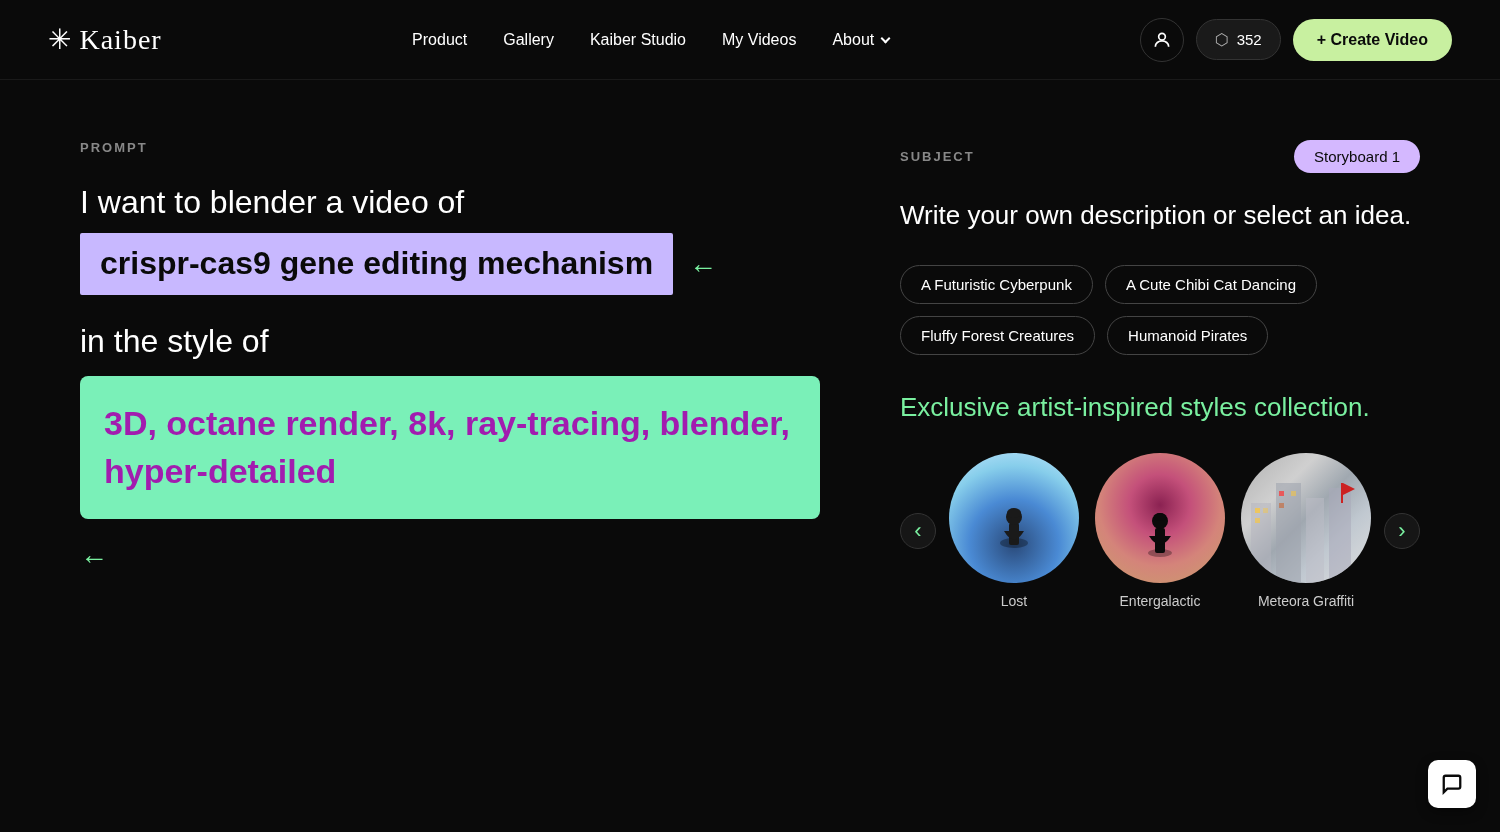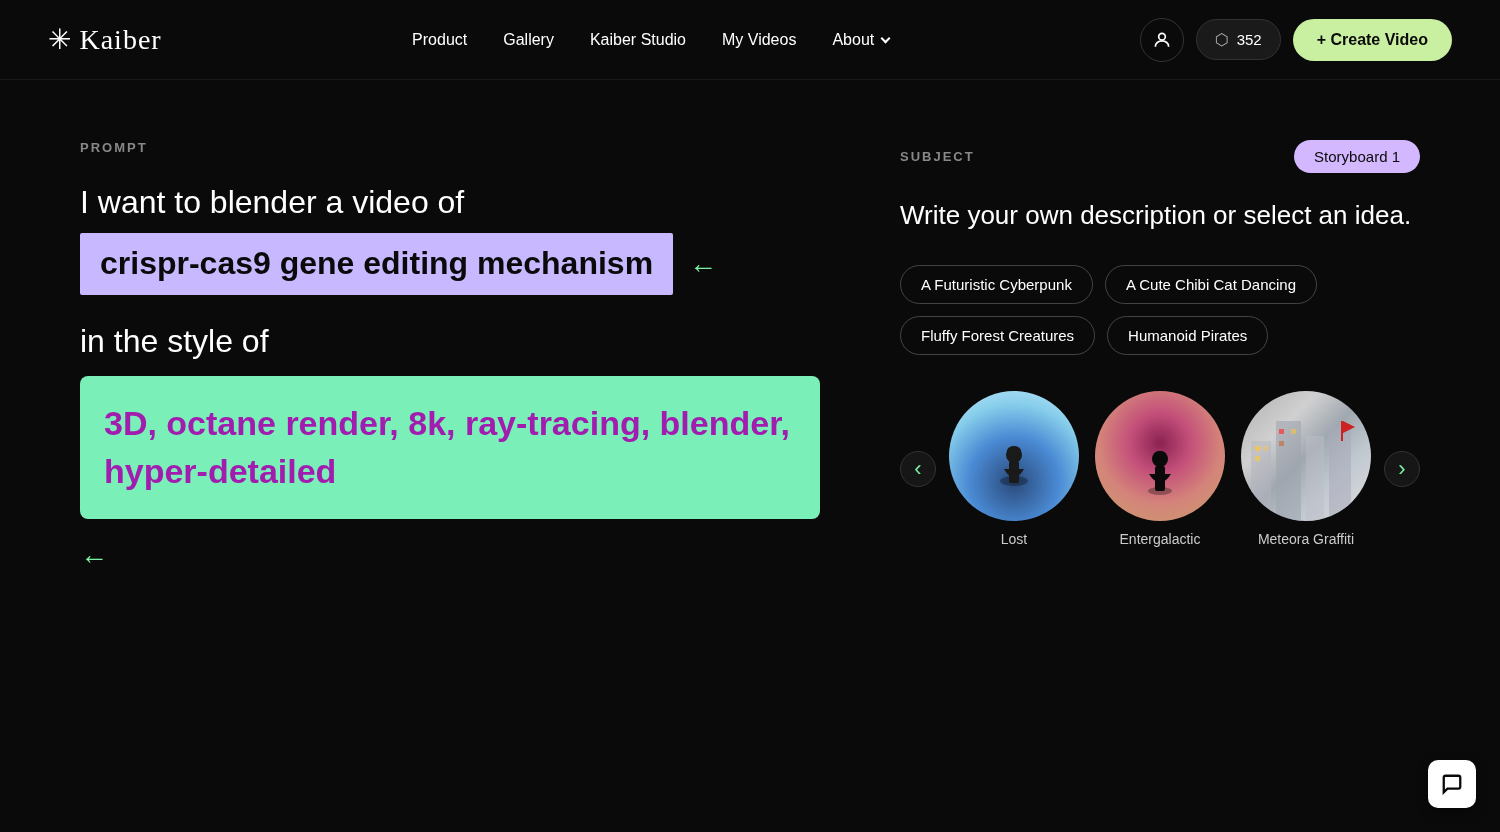--- a/index.html
+++ b/index.html
@@ -429,20 +429,21 @@
 
     <div class="subject-description">Write your own description or select an idea.</div>
 
     <div class="idea-tags">
       <button class="idea-tag">A Futuristic Cyberpunk</button>
       <button class="idea-tag">A Cute Chibi Cat Dancing</button>
       <button class="idea-tag">Fluffy Forest Creatures</button>
       <button class="idea-tag">Humanoid Pirates</button>
     </div>
 
+    <div class="exclusive-title">Exclusive artist-inspired styles collection.</div>
 
     <div class="styles-carousel">
       <div class="carousel-arrow">‹</div>
 
       <div class="styles-items">
 
         <div class="style-item">
           <div class="style-circle style-circle-lost">
             <svg width="130" height="130" viewBox="0 0 130 130">
 

